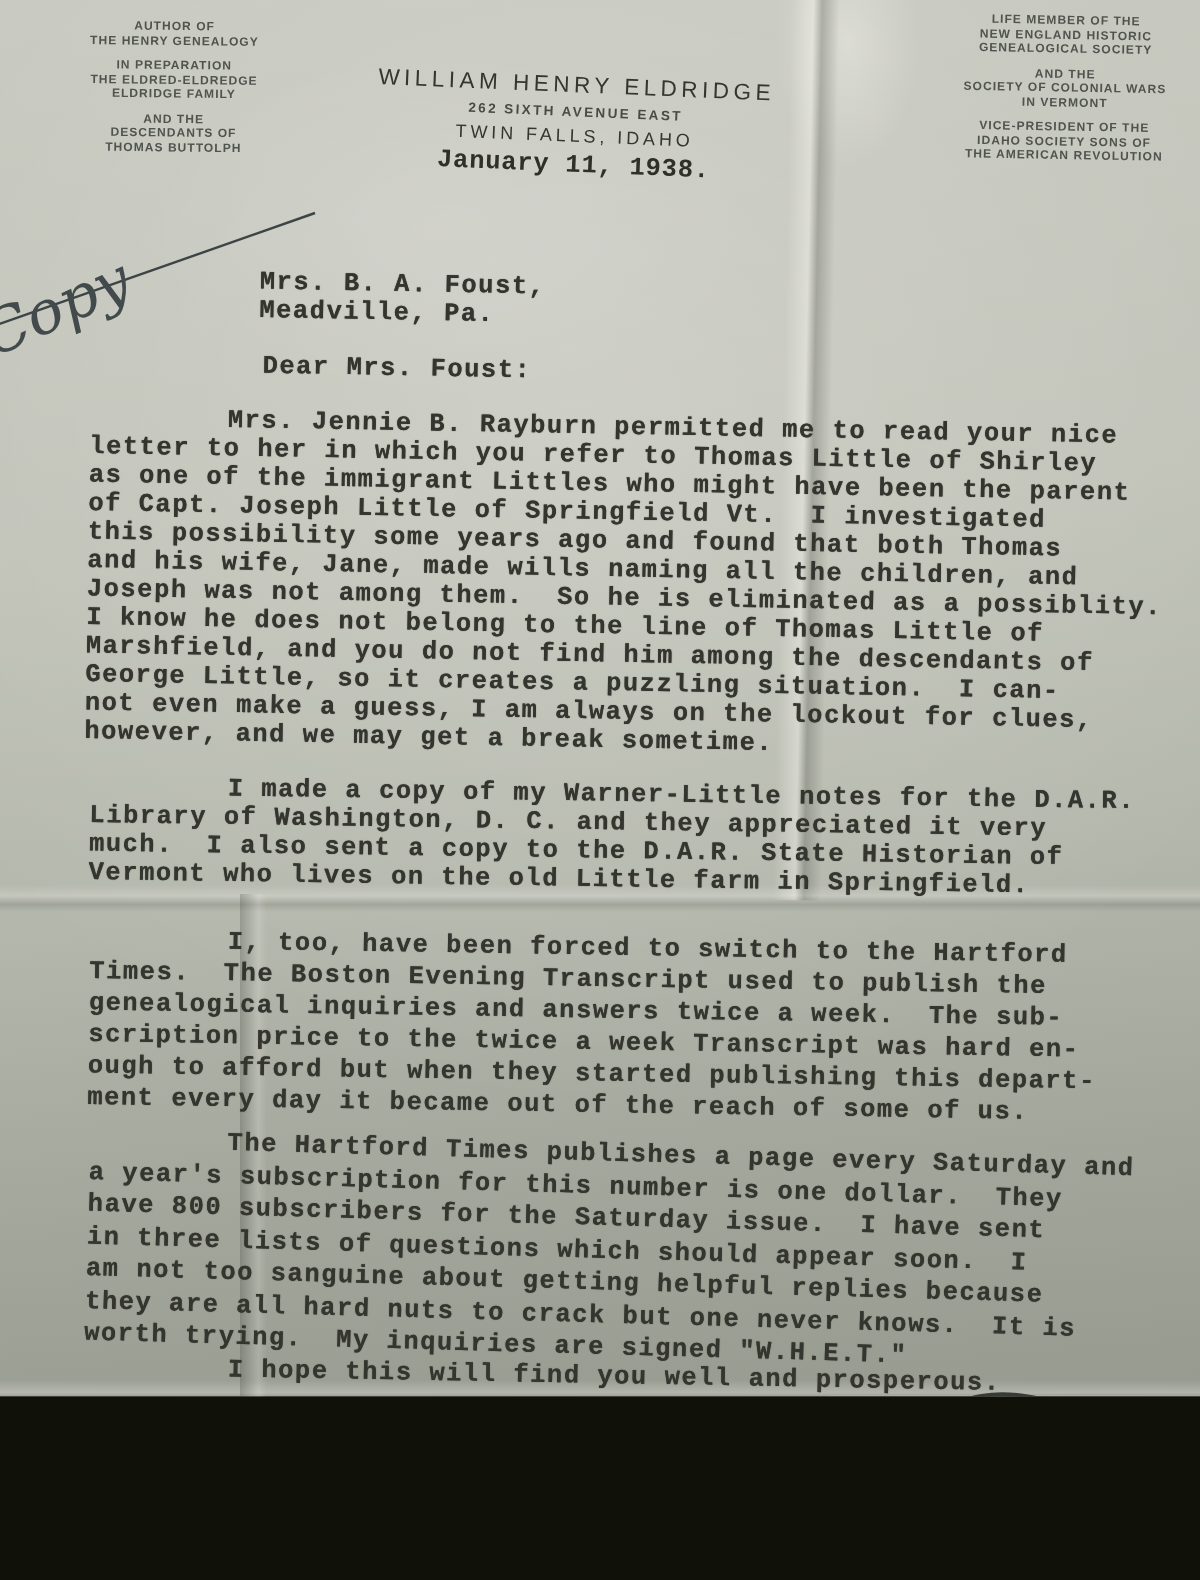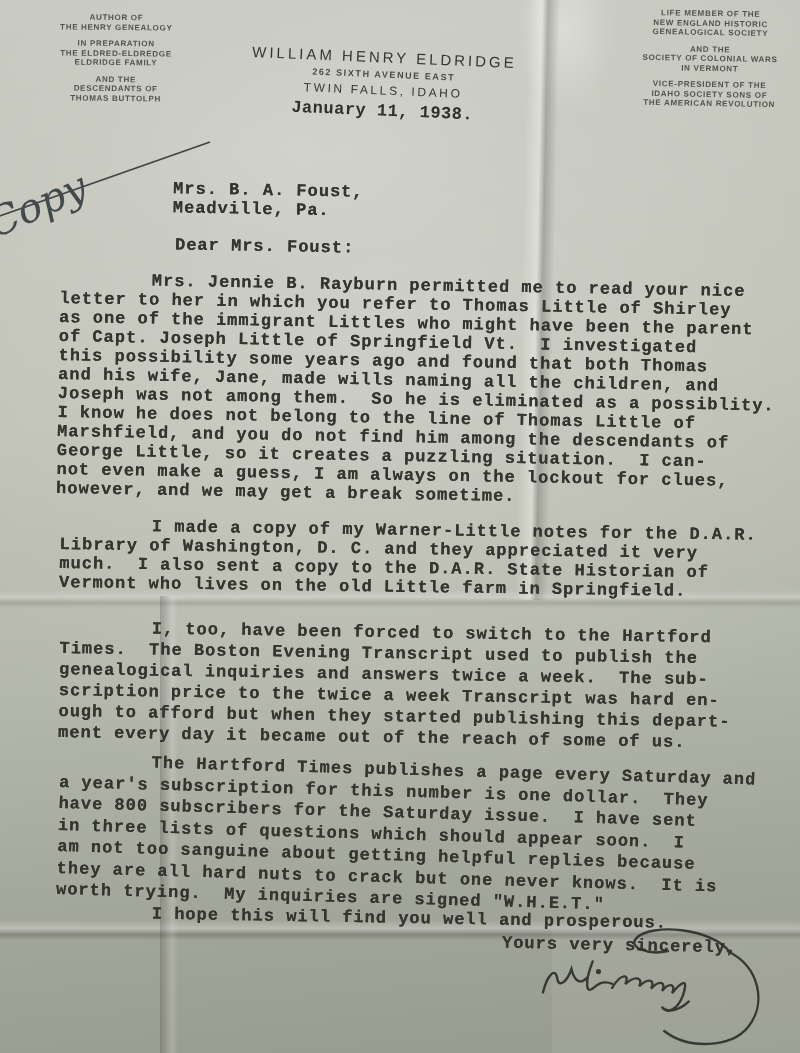--- a/index.html
+++ b/index.html
@@ -1,16 +1,16 @@
 <!DOCTYPE html>
 <html><head>
 <meta charset="utf-8">
 <style>
   html,body{margin:0;padding:0;background:#101209;}
-  .scene{position:relative;width:800px;height:1053px;overflow:hidden;
+  .scene{position:relative;width:800px;height:931px;overflow:hidden;
     font-family:"Liberation Sans",sans-serif;}
   .paper{position:absolute;inset:0;
     background:
       radial-gradient(120% 90% at 48% 30%, rgba(255,255,255,.20) 0%, rgba(255,255,255,0) 55%),
       linear-gradient(175deg,#c8c9c0 0%,#c0c2b7 38%,#b4b7ab 62%,#a3a69a 82%,#979a8e 100%);}
   .overlay{position:absolute;inset:0;pointer-events:none;}
   .sheen{background:
       radial-gradient(70px 120px at 565px 28px, rgba(240,240,232,.45), transparent 70%),
       radial-gradient(280px 160px at 300px 150px, rgba(255,255,255,.10), transparent 75%);}
   .crease-v-top{position:absolute;left:528px;top:-4px;width:32px;height:604px;

